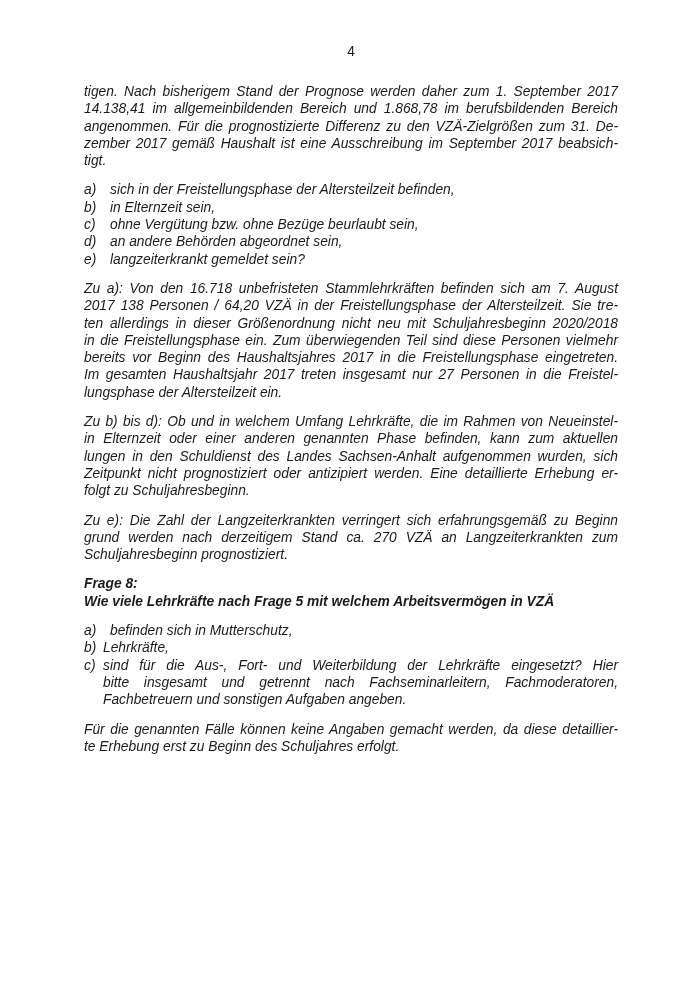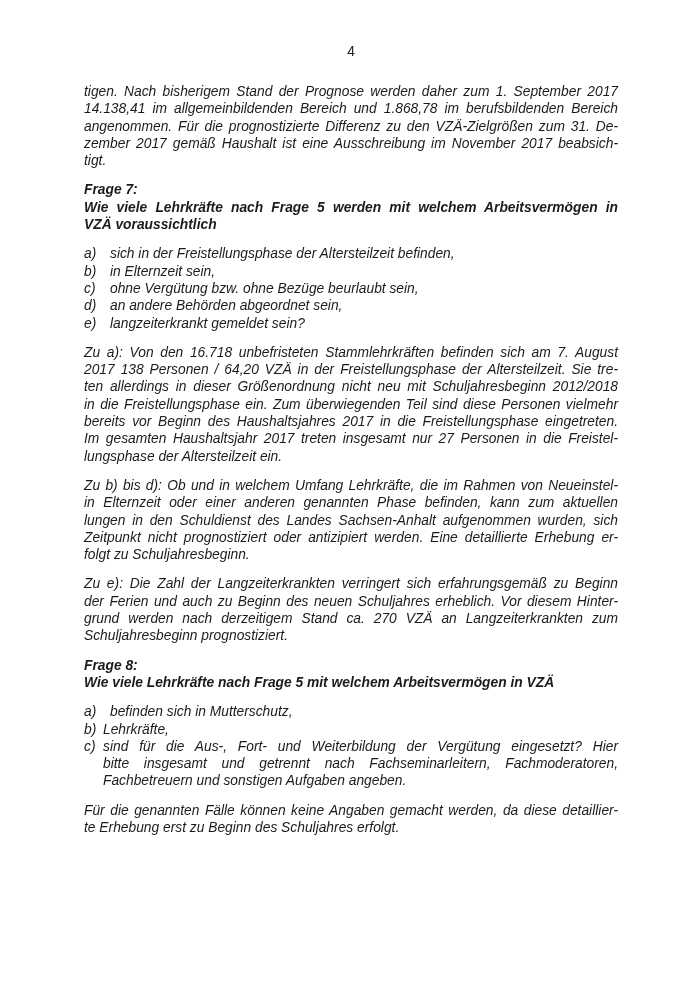--- a/index.html
+++ b/index.html
@@ -49,31 +49,24 @@
 <div class="page">
 
   <div class="page-number">4</div>
 
   <div class="content">
 
     <div class="block">
         <div class="tline">tigen. Nach bisherigem Stand der Prognose werden daher zum 1. September 2017</div>
         <div class="tline">14.138,41 im allgemeinbildenden Bereich und 1.868,78 im berufsbildenden Bereich</div>
         <div class="tline">angenommen. Für die prognostizierte Differenz zu den VZÄ-Zielgrößen zum 31. De-</div>
-        <div class="tline">zember 2017 gemäß Haushalt ist eine Ausschreibung im November 2017 beabsich-</div>
+        <div class="tline">zember 2017 gemäß Haushalt ist eine Ausschreibung im September 2017 beabsich-</div>
         <div class="tline tline-last">tigt.</div>
       </div>
 
-    <div class="block bold">
-      <div>Frage 7:</div>
-      <div>
-          <div class="tline">Wie viele Lehrkräfte nach Frage 5 werden mit welchem Arbeitsvermögen in</div>
-          <div class="tline tline-last">VZÄ voraussichtlich</div>
-        </div>
-    </div>
 
     <div class="block list7">
       <div class="li">
         <span class="li-label">a)</span>
         <span class="li-body">
             <div class="tline tline-last">sich in der Freistellungsphase der Altersteilzeit befinden,</div>
           </span>
       </div>
       <div class="li">
         <span class="li-label">b)</span>
@@ -97,38 +90,37 @@
         <span class="li-label">e)</span>
         <span class="li-body">
             <div class="tline tline-last">langzeiterkrankt gemeldet sein?</div>
           </span>
       </div>
     </div>
 
     <div class="block">
         <div class="tline">Zu a): Von den 16.718 unbefristeten Stammlehrkräften befinden sich am 7. August</div>
         <div class="tline">2017 138 Personen / 64,20 VZÄ in der Freistellungsphase der Altersteilzeit. Sie tre-</div>
-        <div class="tline">ten allerdings in dieser Größenordnung nicht neu mit Schuljahresbeginn 2012/2018</div>
+        <div class="tline">ten allerdings in dieser Größenordnung nicht neu mit Schuljahresbeginn 2020/2018</div>
         <div class="tline">in die Freistellungsphase ein. Zum überwiegenden Teil sind diese Personen vielmehr</div>
         <div class="tline">bereits vor Beginn des Haushaltsjahres 2017 in die Freistellungsphase eingetreten.</div>
         <div class="tline">Im gesamten Haushaltsjahr 2017 treten insgesamt nur 27 Personen in die Freistel-</div>
         <div class="tline tline-last">lungsphase der Altersteilzeit ein.</div>
       </div>
 
     <div class="block">
         <div class="tline">Zu b) bis d): Ob und in welchem Umfang Lehrkräfte, die im Rahmen von Neueinstel-</div>
         <div class="tline">in Elternzeit oder einer anderen genannten Phase befinden, kann zum aktuellen</div>
         <div class="tline">lungen in den Schuldienst des Landes Sachsen-Anhalt aufgenommen wurden, sich</div>
         <div class="tline">Zeitpunkt nicht prognostiziert oder antizipiert werden. Eine detaillierte Erhebung er-</div>
         <div class="tline tline-last">folgt zu Schuljahresbeginn.</div>
       </div>
 
     <div class="block">
         <div class="tline">Zu e): Die Zahl der Langzeiterkrankten verringert sich erfahrungsgemäß zu Beginn</div>
-        <div class="tline">der Ferien und auch zu Beginn des neuen Schuljahres erheblich. Vor diesem Hinter-</div>
         <div class="tline">grund werden nach derzeitigem Stand ca. 270 VZÄ an Langzeiterkrankten zum</div>
         <div class="tline tline-last">Schuljahresbeginn prognostiziert.</div>
       </div>
 
     <div class="block bold">
       <div>Frage 8:</div>
       <div>
           <div class="tline tline-last">Wie viele Lehrkräfte nach Frage 5 mit welchem Arbeitsvermögen in VZÄ</div>
         </div>
     </div>
@@ -142,21 +134,21 @@
       </div>
       <div class="li">
         <span class="li-label">b)</span>
         <span class="li-body">
             <div class="tline tline-last">Lehrkräfte,</div>
           </span>
       </div>
       <div class="li">
         <span class="li-label">c)</span>
         <span class="li-body">
-            <div class="tline">sind für die Aus-, Fort- und Weiterbildung der Vergütung eingesetzt? Hier</div>
+            <div class="tline">sind für die Aus-, Fort- und Weiterbildung der Lehrkräfte eingesetzt? Hier</div>
             <div class="tline">bitte insgesamt und getrennt nach Fachseminarleitern, Fachmoderatoren,</div>
             <div class="tline tline-last">Fachbetreuern und sonstigen Aufgaben angeben.</div>
           </span>
       </div>
     </div>
 
     <div class="block">
         <div class="tline">Für die genannten Fälle können keine Angaben gemacht werden, da diese detaillier-</div>
         <div class="tline tline-last">te Erhebung erst zu Beginn des Schuljahres erfolgt.</div>
       </div>

